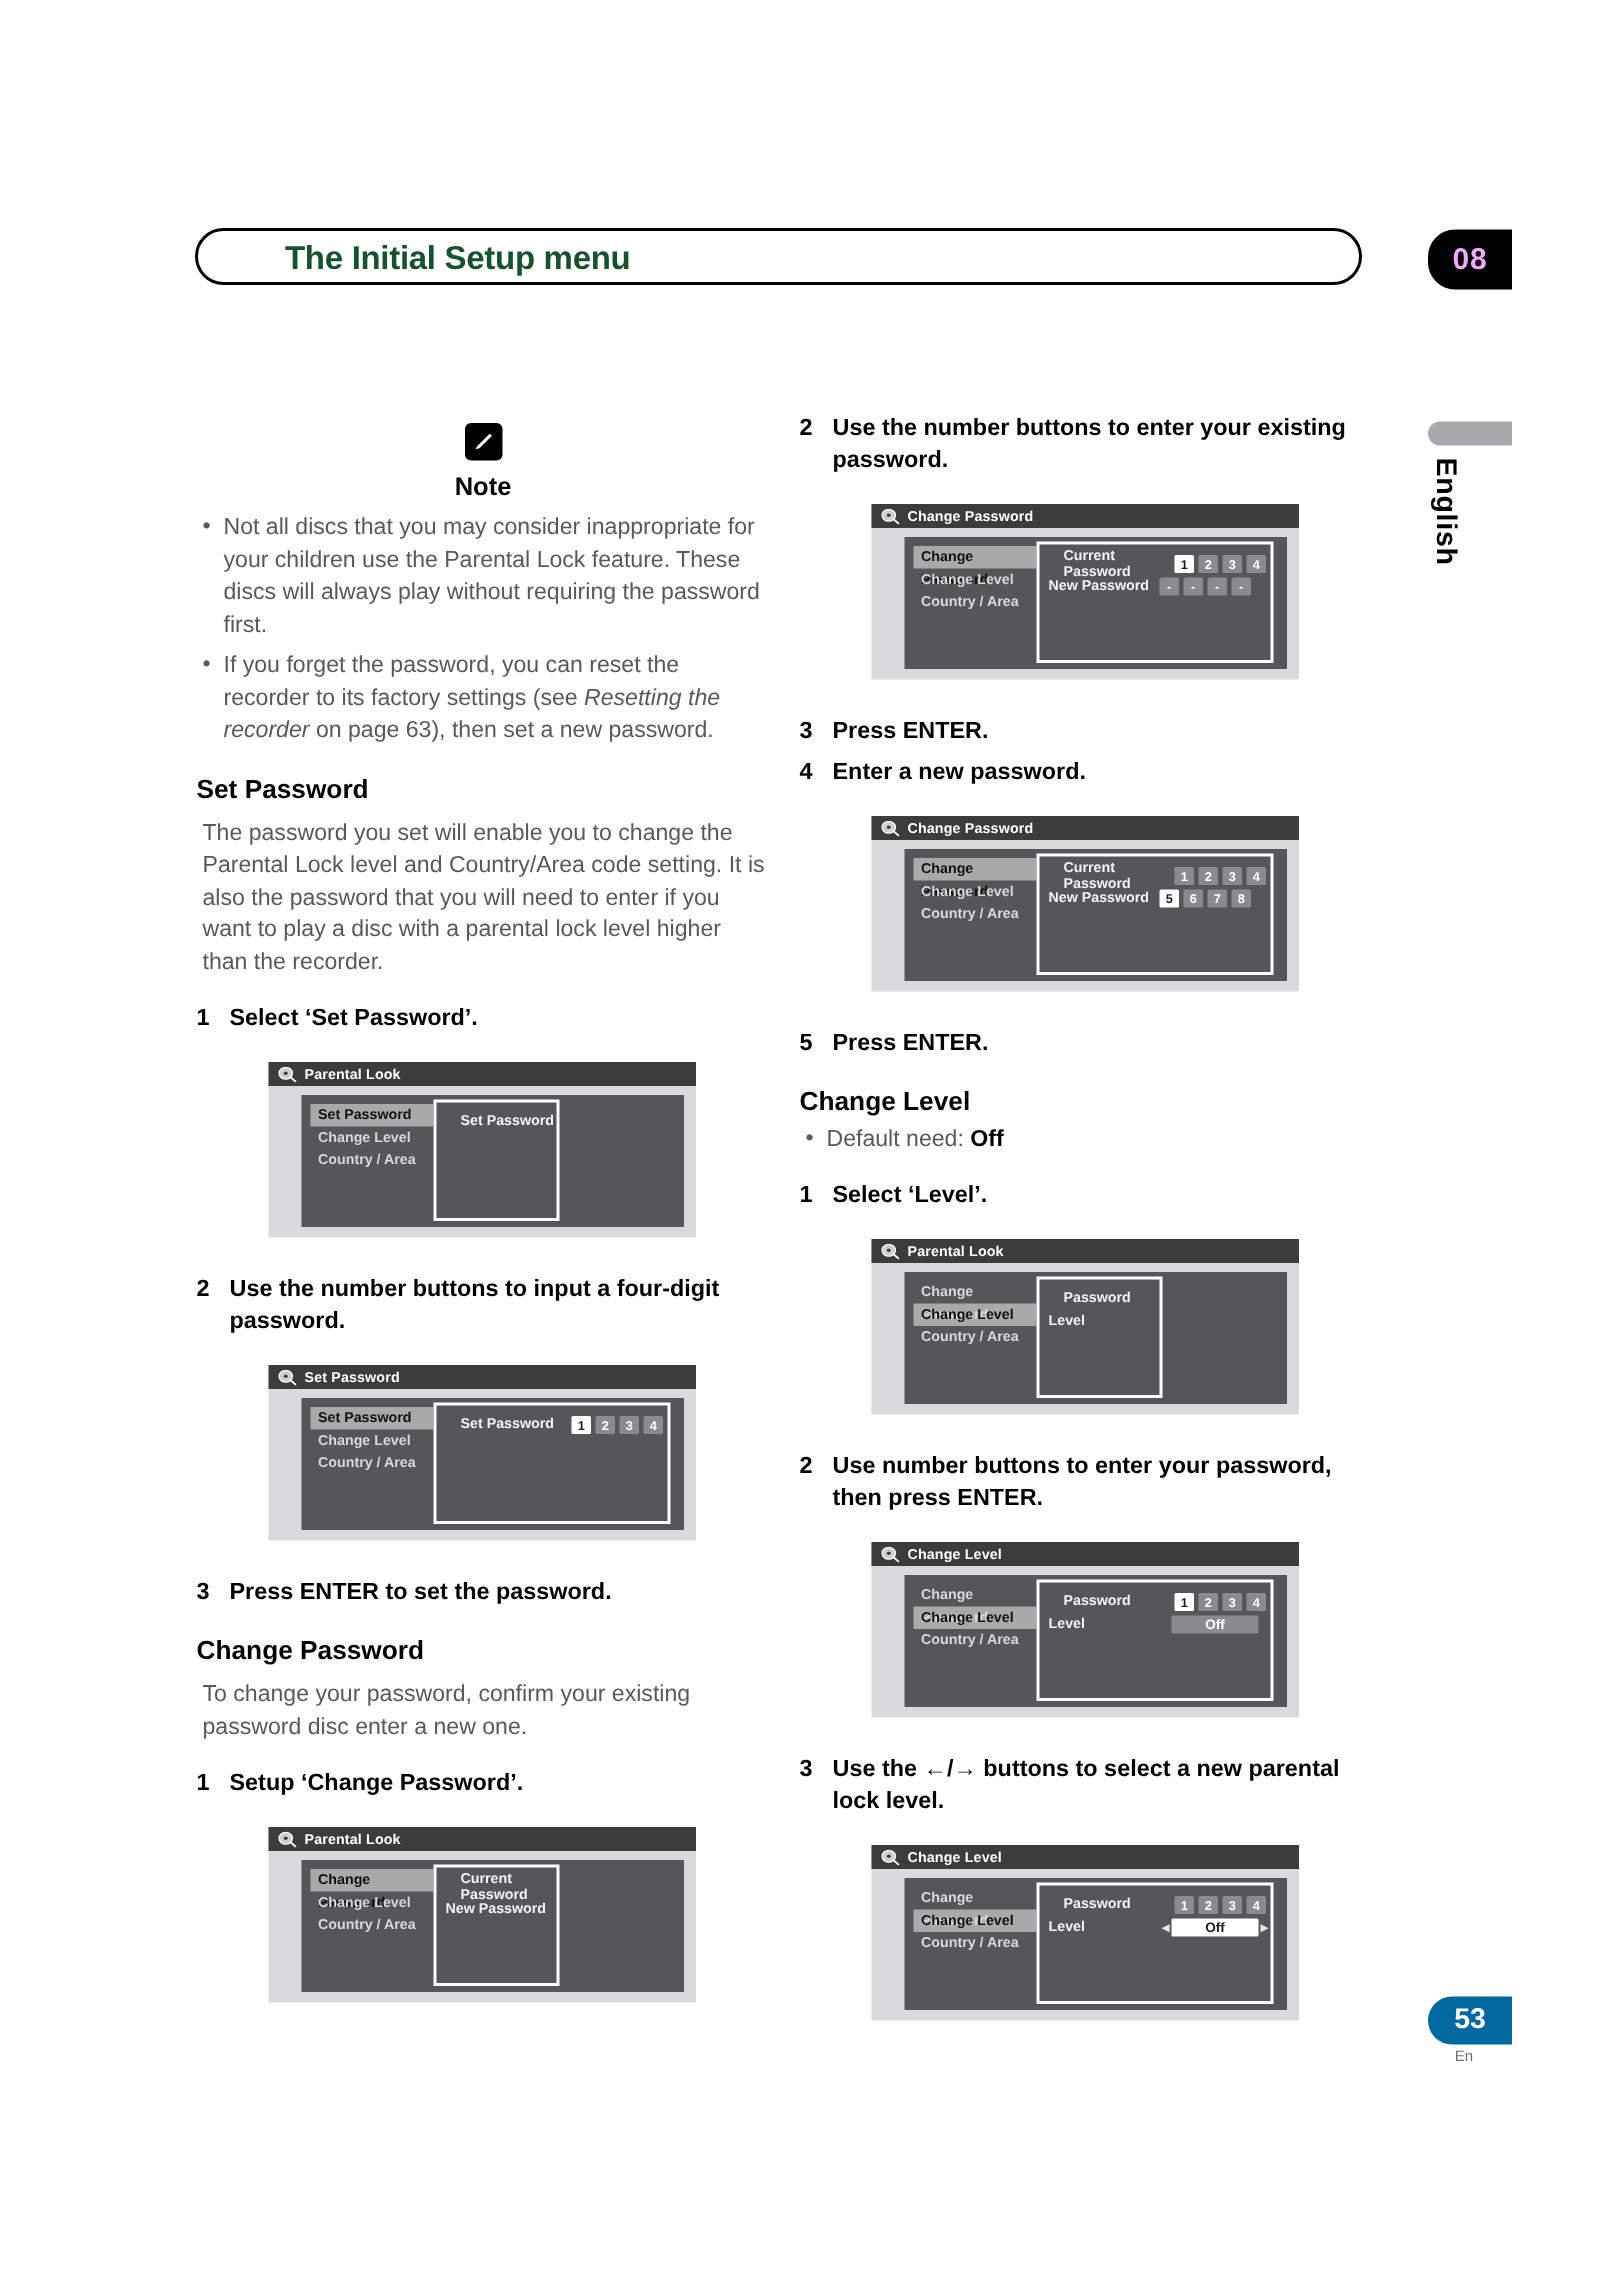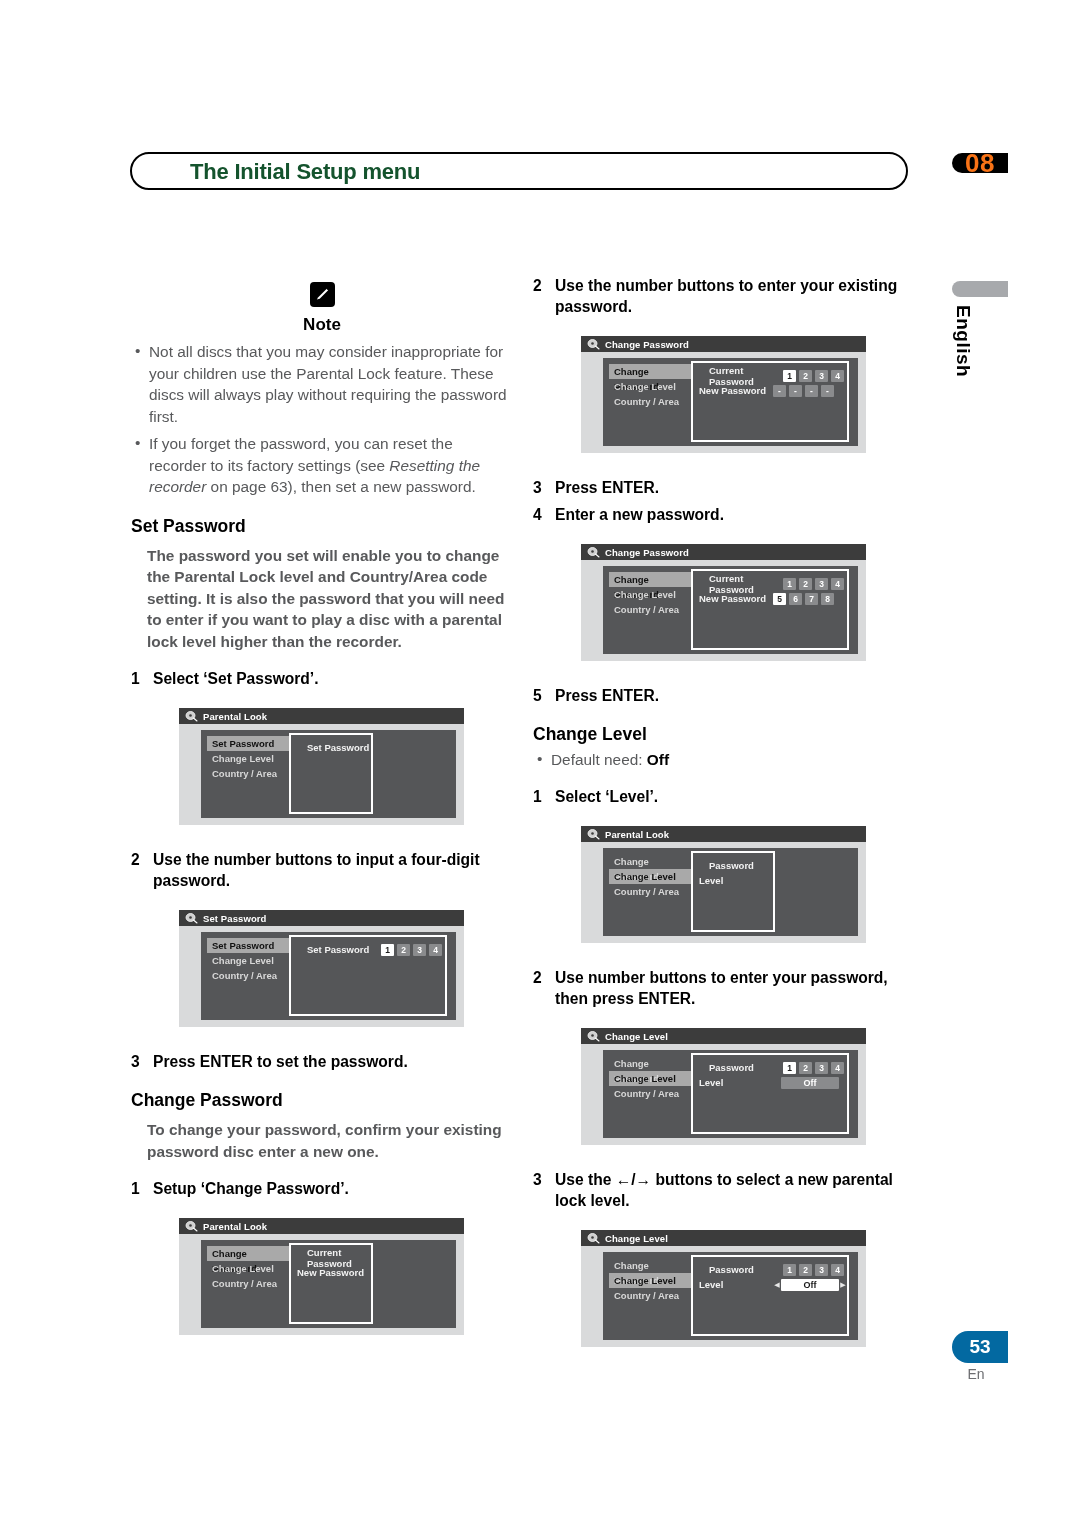--- a/index.html
+++ b/index.html
@@ -41,25 +41,25 @@
     font-weight: bold;
     letter-spacing: -0.2px;
     color: #14532d;
     margin-left: 40px;
   }
   .chapter-badge {
     position: absolute;
     left: 952px;
     top: 153px;
     width: 56px;
-    height: 20px;
+    height: 40px;
     background: #000;
     border-radius: 18px 0 0 18px;
-    color: #f97316;
-    font-size: 26px;
+    color: #f0abfc;
+    font-size: 20px;
     font-weight: bold;
     display: flex;
     align-items: center;
     justify-content: center;
     letter-spacing: 0.5px;
   }
 
   
   .lang-tab-bar {
     position: absolute;
@@ -99,21 +99,21 @@
     display: flex;
     align-items: center;
     justify-content: center;
   }
   .page-lang {
     position: absolute;
     left: 952px;
     top: 1366px;
     width: 48px;
     text-align: center;
-    font-size: 14px;
+    font-size: 10px;
     color: #6d6e71;
   }
 
   
   .col {
     position: absolute;
     width: 382px;
   }
   .col-left  { left: 131px; top: 282px; }
   .col-right { left: 533px; top: 275px; }
@@ -165,22 +165,21 @@
   h2.sec {
     font-size: 17.5px;
     font-weight: bold;
     color: #000;
     margin: 18px 0 2px 0;
   }
   p.body {
     font-size: 15.4px;
     line-height: 21.5px;
     color: #58595b;
-    margin: 8px 0 0 16px;
-    font-weight: bold;
+    margin: 8px 0 0 4px;
   }
   .step {
     display: flex;
     gap: 11px;
     font-size: 15.6px;
     font-weight: bold;
     color: #000;
     line-height: 21px;
     margin-top: 16px;
   }

